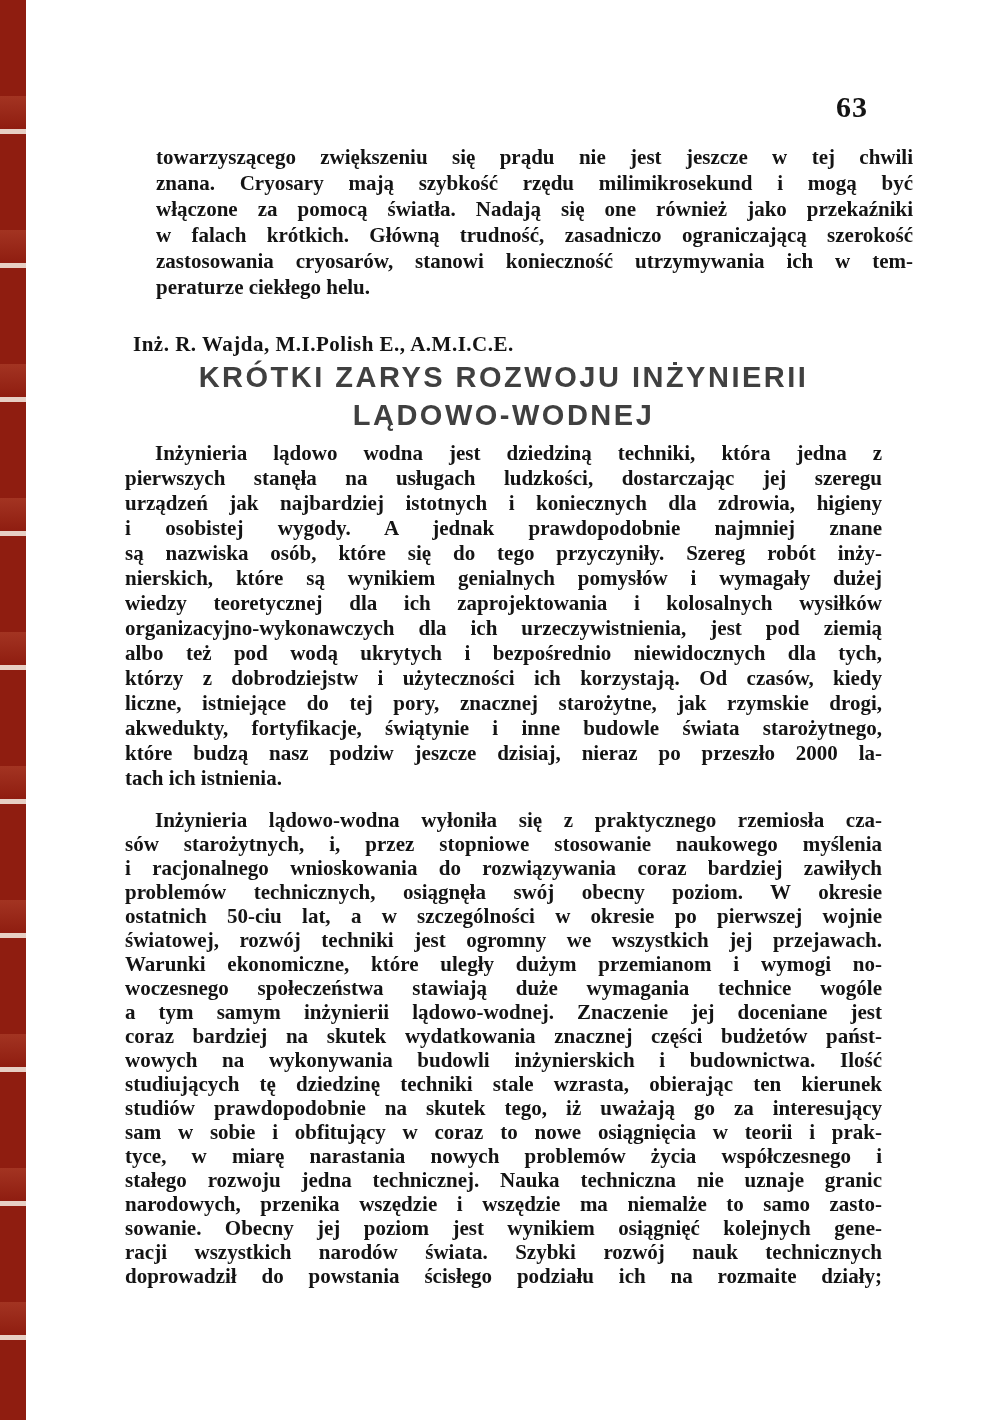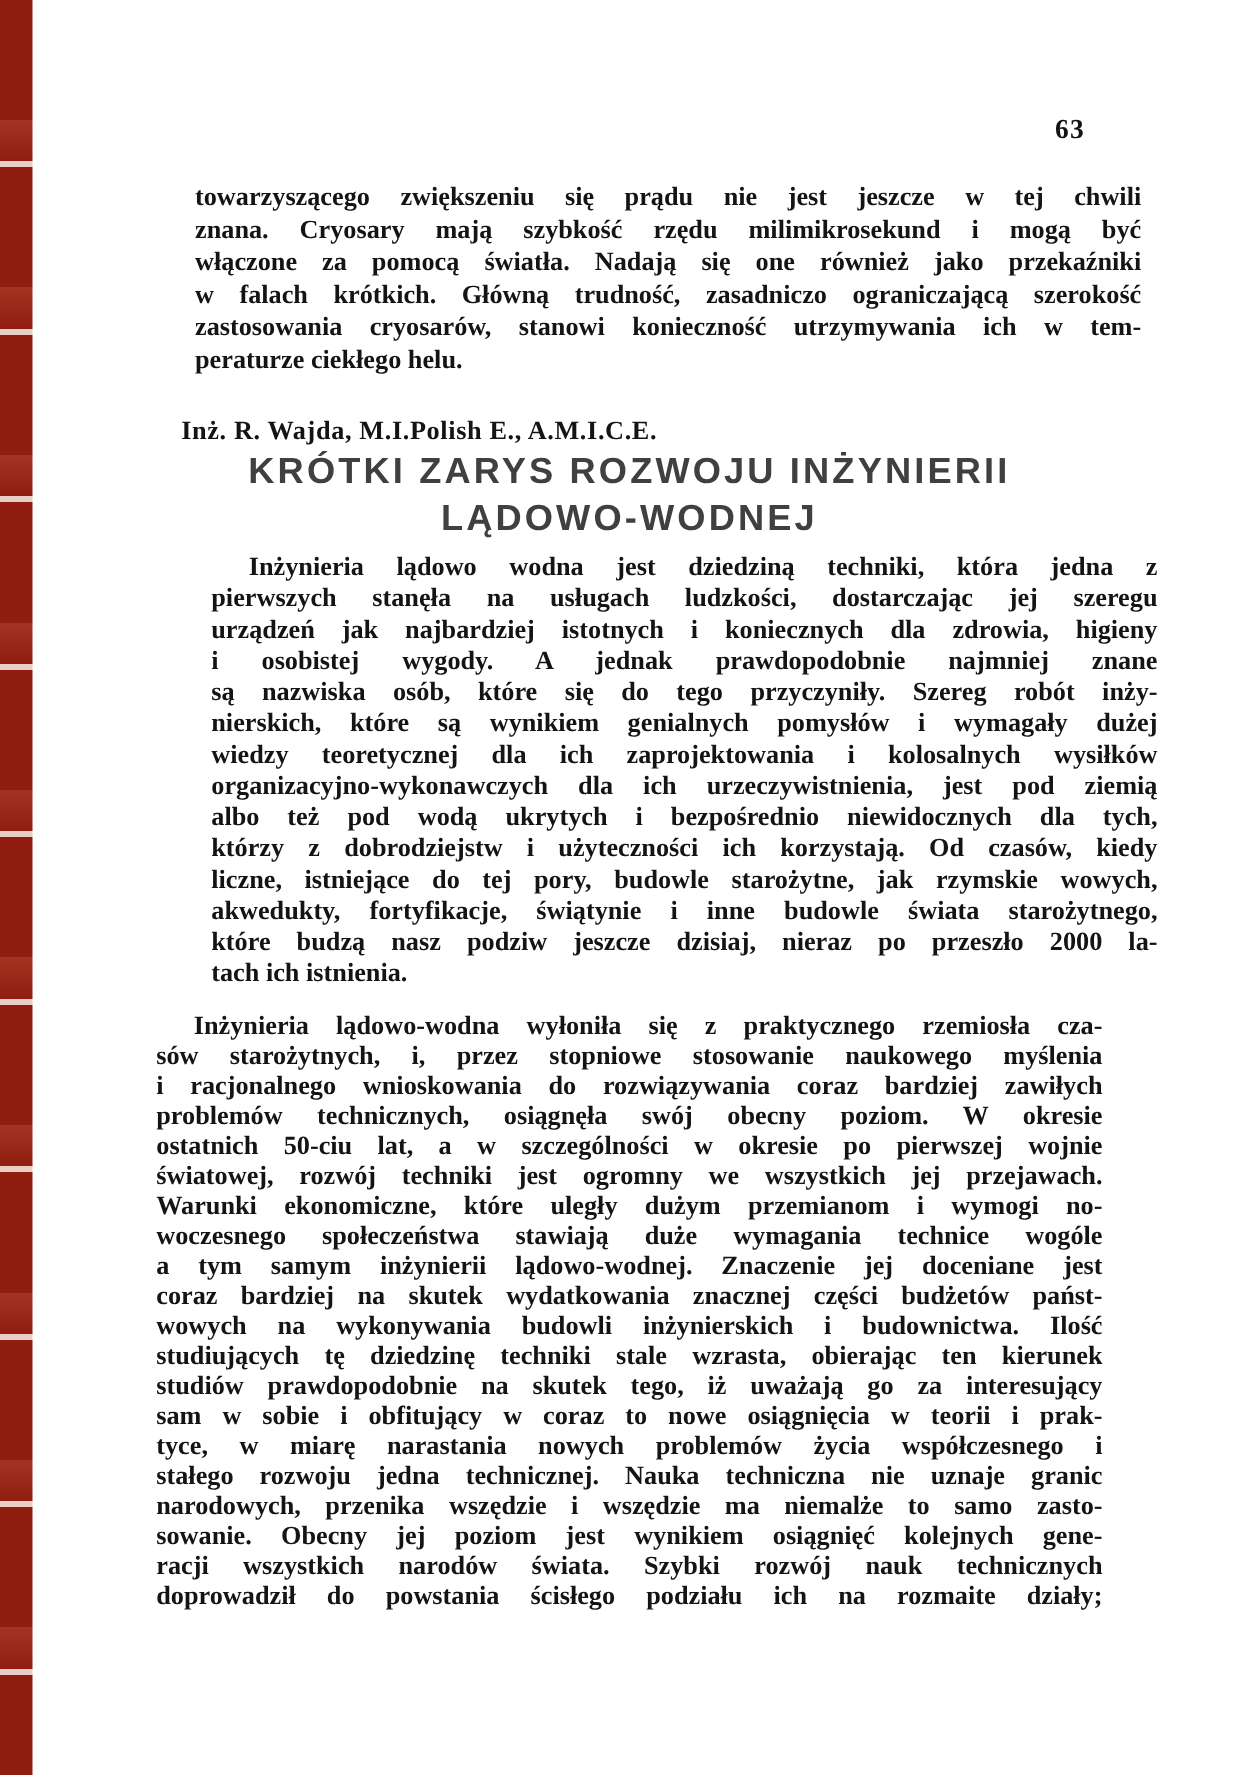--- a/index.html
+++ b/index.html
@@ -25,33 +25,33 @@
       #a33422 96px,
       #8f1d10 129px,
       #e7cfc4 129px,
       #e7cfc4 134px
     );
   }
   .page-number {
     position: absolute;
     top: 90px;
     right: 132px;
-    font-size: 22px;
+    font-size: 30px;
     font-weight: bold;
     letter-spacing: 1px;
   }
   .content {
     position: absolute;
     left: 125px;
     top: 0;
     width: 757px;
   }
   .para { position: absolute; left: 0; width: 757px; font-weight: bold; font-size: 21px; }
   #para1 { top: 144px; margin-left: 31px; }
-  #para2 { top: 441px; margin-left: 44px; }
+  #para2 { top: 441px; }
   #para3 { top: 808px; }
   #para1 .line { height: 26px; line-height: 26px; }
   #para2 .line { height: 25px; line-height: 25px; }
   #para3 .line { height: 24px; line-height: 24px; }
   .line {
     text-align: justify;
     text-align-last: justify;
     text-justify: inter-word;
     overflow: hidden;
     white-space: normal;
@@ -59,21 +59,20 @@
   }
   .line.indent { padding-left: 30px; }
   .line.last-left { text-align-last: left; }
   .byline {
     position: absolute;
     left: 8px;
     top: 332px;
     font-size: 21px;
     font-weight: bold;
     letter-spacing: 0.5px;
-    margin-left: 12px;
   }
   .article-title {
     position: absolute;
     left: 0;
     top: 358px;
     width: 757px;
     margin: 0;
     text-align: center;
     font-family: "Liberation Sans", sans-serif;
     font-weight: bold;
@@ -114,21 +113,21 @@
         <div class="line indent">Inżynieria lądowo wodna jest dziedziną techniki, która jedna z</div>
         <div class="line">pierwszych stanęła na usługach ludzkości, dostarczając jej szeregu</div>
         <div class="line">urządzeń jak najbardziej istotnych i koniecznych dla zdrowia, higieny</div>
         <div class="line">i osobistej wygody. A jednak prawdopodobnie najmniej znane</div>
         <div class="line">są nazwiska osób, które się do tego przyczyniły. Szereg robót inży-</div>
         <div class="line">nierskich, które są wynikiem genialnych pomysłów i wymagały dużej</div>
         <div class="line">wiedzy teoretycznej dla ich zaprojektowania i kolosalnych wysiłków</div>
         <div class="line">organizacyjno-wykonawczych dla ich urzeczywistnienia, jest pod ziemią</div>
         <div class="line">albo też pod wodą ukrytych i bezpośrednio niewidocznych dla tych,</div>
         <div class="line">którzy z dobrodziejstw i użyteczności ich korzystają. Od czasów, kiedy</div>
-        <div class="line">liczne, istniejące do tej pory, budowle starożytne, jak rzymskie wowych,</div>
+        <div class="line">liczne, istniejące do tej pory, znacznej starożytne, jak rzymskie drogi,</div>
         <div class="line">akwedukty, fortyfikacje, świątynie i inne budowle świata starożytnego,</div>
         <div class="line">które budzą nasz podziw jeszcze dzisiaj, nieraz po przeszło 2000 la-</div>
         <div class="line last-left">tach ich istnienia.</div>
       </div>
 
     <div class="para" id="para3">
         <div class="line indent">Inżynieria lądowo-wodna wyłoniła się z praktycznego rzemiosła cza-</div>
         <div class="line">sów starożytnych, i, przez stopniowe stosowanie naukowego myślenia</div>
         <div class="line">i racjonalnego wnioskowania do rozwiązywania coraz bardziej zawiłych</div>
         <div class="line">problemów technicznych, osiągnęła swój obecny poziom. W okresie</div>

